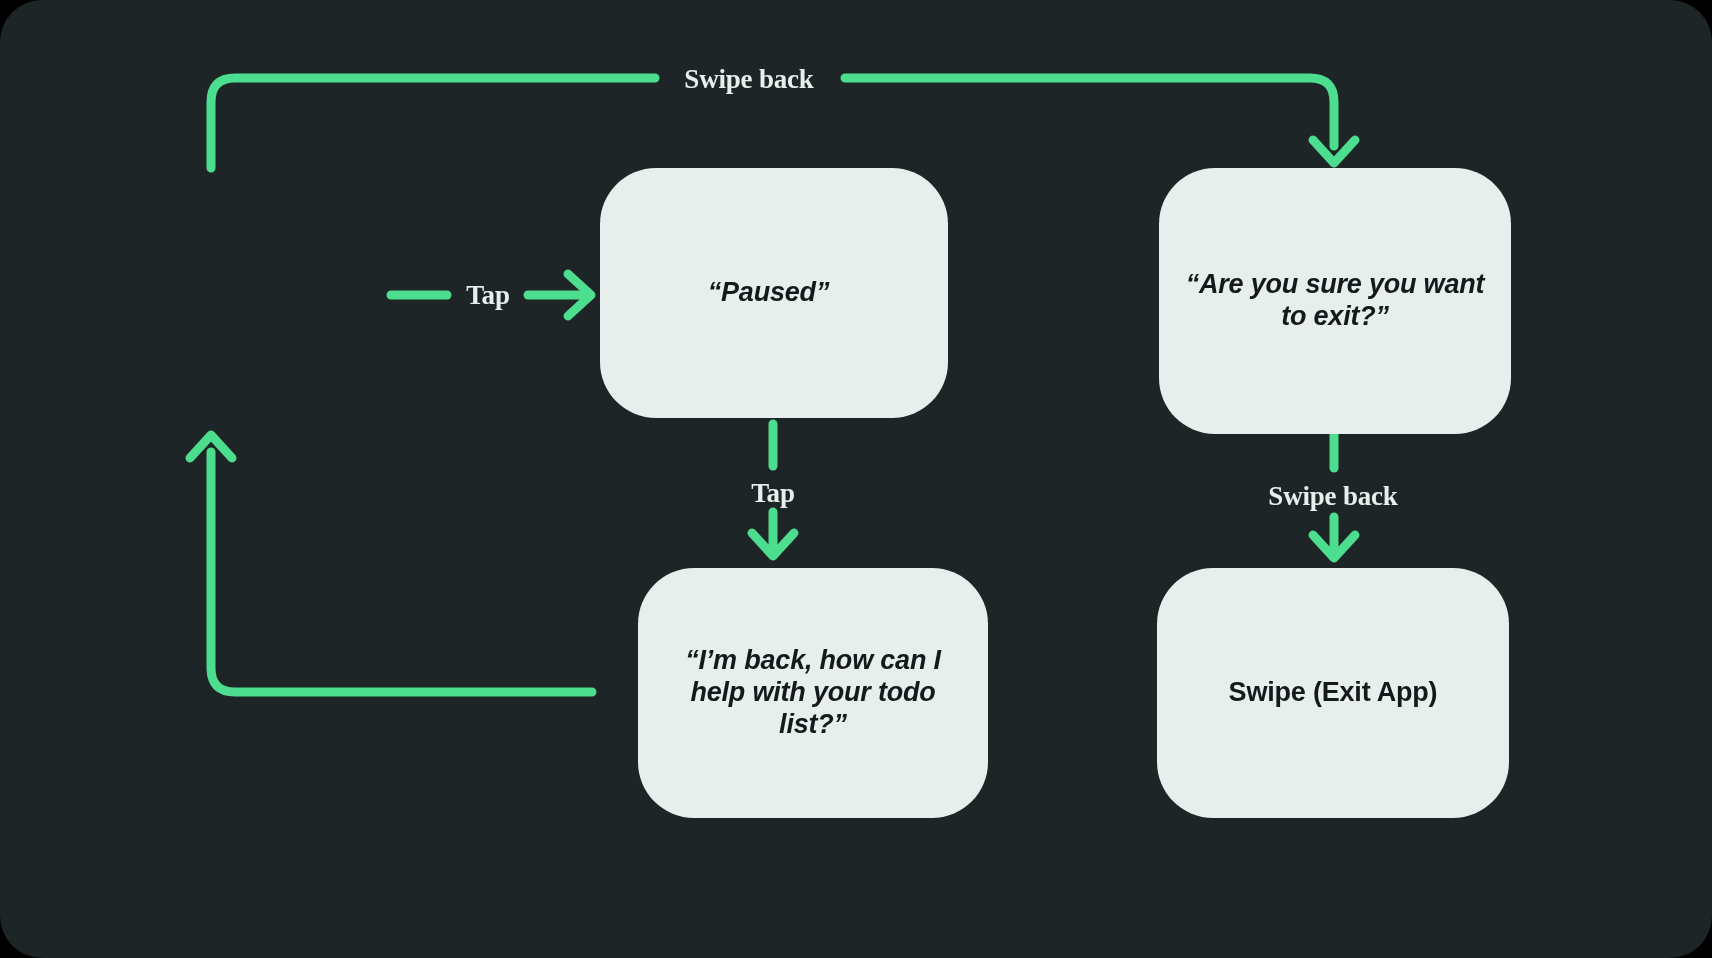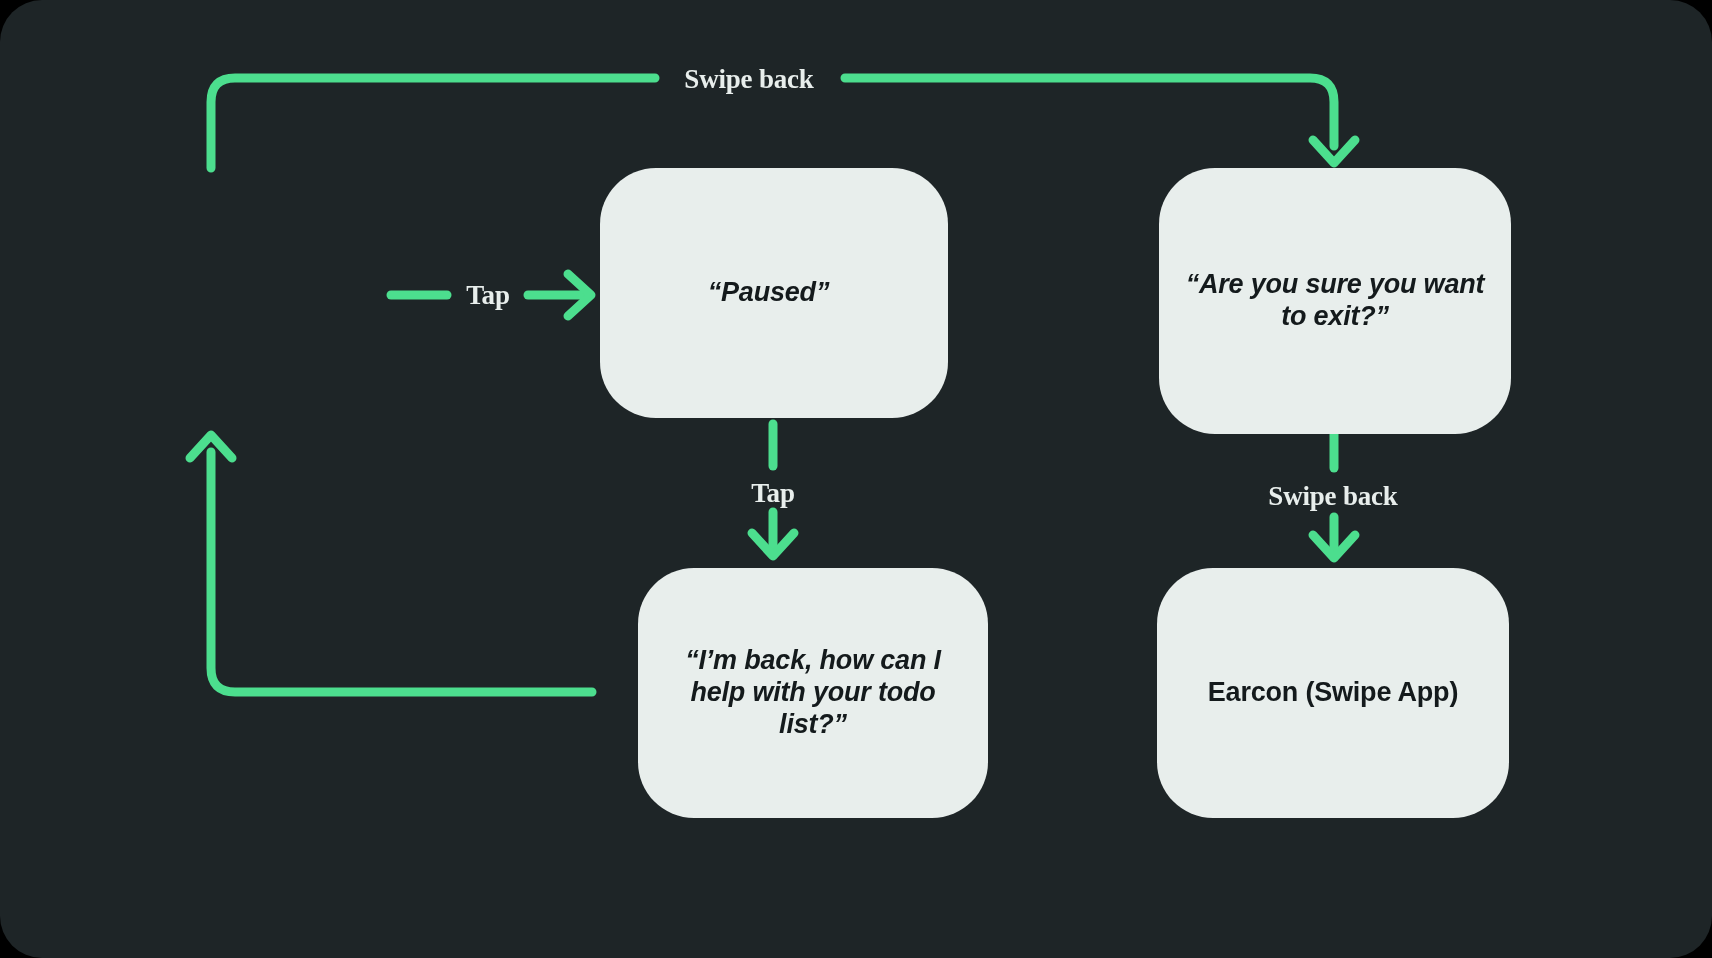--- a/index.html
+++ b/index.html
@@ -100,21 +100,21 @@
 
   <div class="node" id="node-confirm">
     <span class="node-label">“Are you sure you want to exit?”</span>
   </div>
 
   <div class="node" id="node-back">
     <span class="node-label">“I’m back, how can I help with your todo list?”</span>
   </div>
 
   <div class="node" id="node-earcon">
-    <span class="node-label upright">Earcon (Swipe App)</span>
+    <span class="node-label upright">Swipe (Exit App)</span>
   </div>
 
   <div class="edge-label" id="lbl-swipe-top">Swipe back</div>
 
   <div class="edge-label" id="lbl-tap-right">Tap</div>
 
   <div class="edge-label" id="lbl-tap-down">Tap</div>
 
   <div class="edge-label" id="lbl-swipe-right">Swipe back</div>
 

